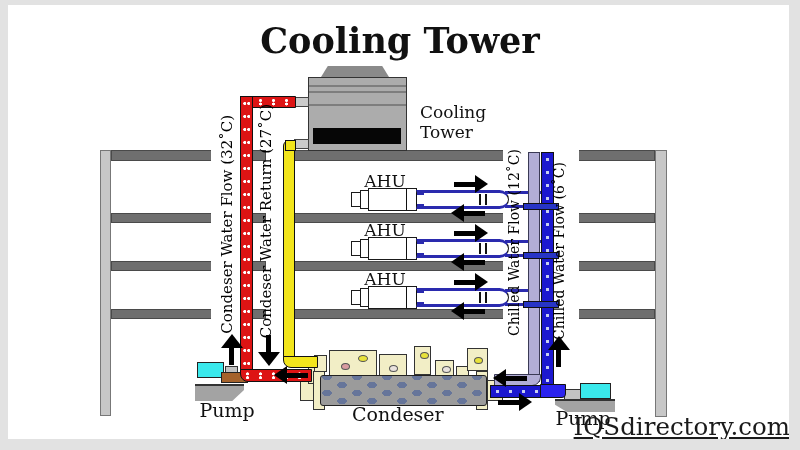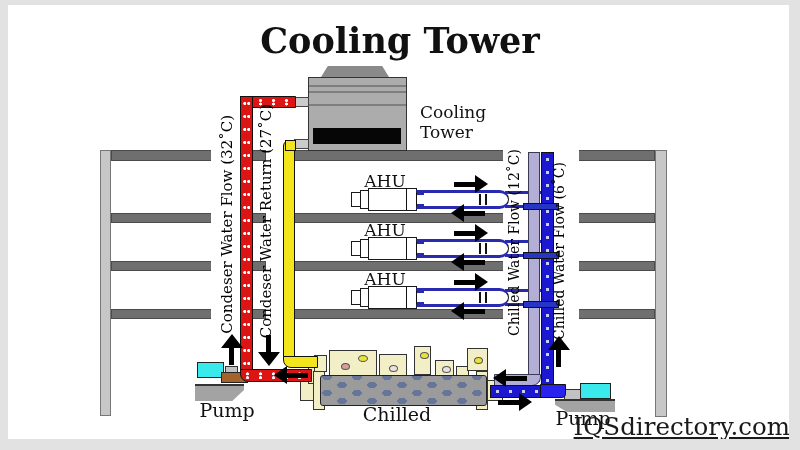--- a/index.html
+++ b/index.html
@@ -204,21 +204,21 @@
 <div class="abs khaki" style="left:435px;top:360px;width:19px;height:16px;">
     <div class="dot dot-w" style="left:6px;top:5px;width:7px;height:5px;"></div>
   </div>
 <div class="abs khaki" style="left:456px;top:366px;width:13px;height:10px;"></div>
 <div class="abs khaki" style="left:467px;top:348px;width:21px;height:23px;">
     <div class="dot dot-y" style="left:6px;top:8px;width:7px;height:5px;"></div>
   </div>
 <div class="abs khaki" style="left:313px;top:371px;width:12px;height:39px;"></div>
 <div class="abs khaki" style="left:476px;top:371px;width:12px;height:39px;"></div>
 <div class="abs chiller-body" style="left:320px;top:375px;width:167px;height:31px;"></div>
-<div class="abs eqlabel" style="left:352px;top:403px;width:90px;">Chilled</div>
+<div class="abs eqlabel" style="left:352px;top:403px;width:90px;">Condeser</div>
 
 <div class="abs cyan" style="left:197px;top:362px;width:27px;height:16px;"></div>
 <div class="abs graymini" style="left:225px;top:366px;width:13px;height:13px;"></div>
 <div class="abs brown" style="left:221px;top:372px;width:27px;height:11px;"></div>
 <div class="abs pumpbase" style="left:195px;top:384px;width:49px;height:17px;clip-path:polygon(0 0,100% 0,100% 35%,76% 100%,0 100%);"></div>
 <div class="abs eqlabel" style="left:192px;top:399px;width:70px;">Pump</div>
 
 <div class="abs graymini" style="left:564px;top:389px;width:18px;height:12px;"></div>
 <div class="abs cyan" style="left:580px;top:383px;width:31px;height:16px;"></div>
 <div class="abs pumpbase" style="left:555px;top:399px;width:60px;height:13px;clip-path:polygon(0 0,100% 0,100% 100%,20% 100%,0 45%);"></div>

